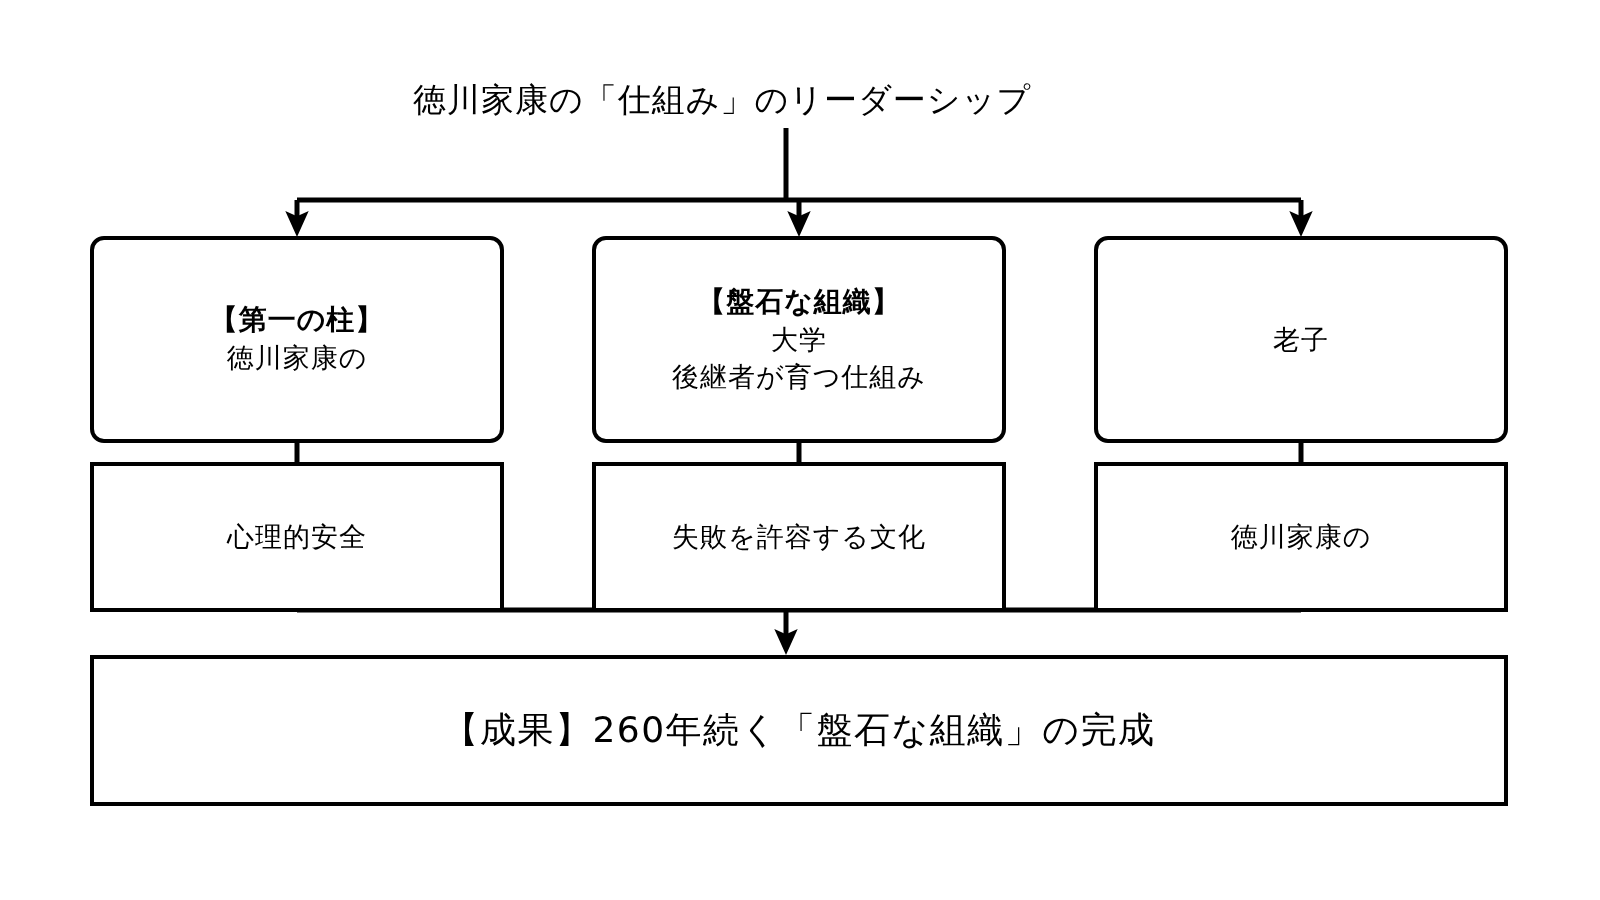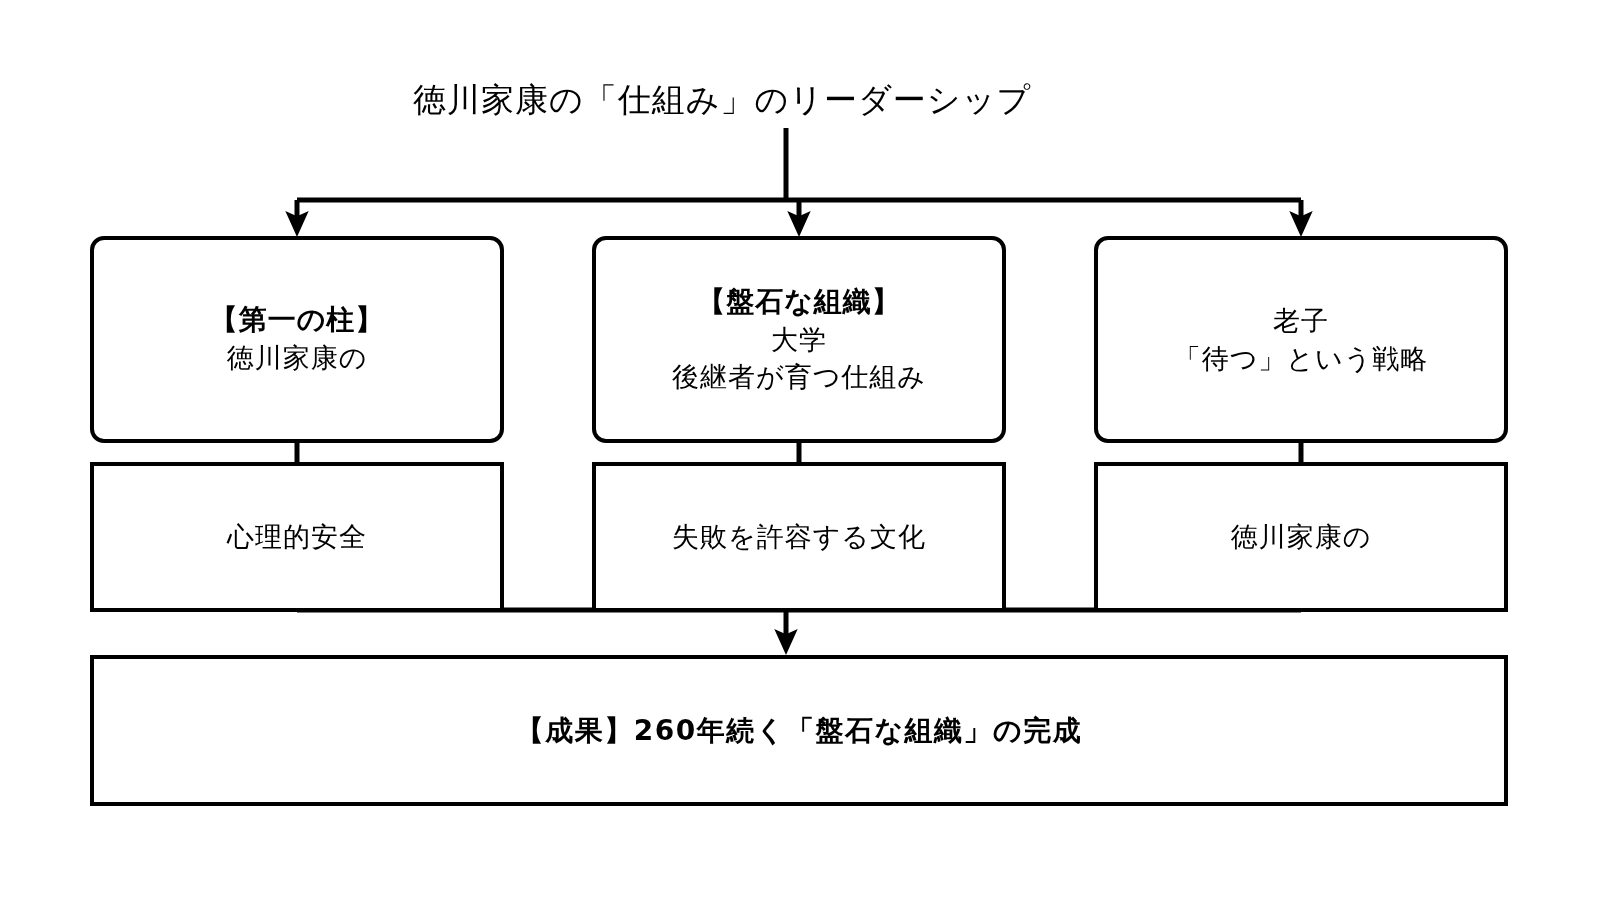--- a/index.html
+++ b/index.html
@@ -76,22 +76,22 @@
     letter-spacing: 1px;
     white-space: nowrap;
   }
   .result-box {
     left: 90px;
     top: 655px;
     width: 1418px;
     height: 151px;
   }
   .result-label {
-    font-size: 28px;
-    font-weight: bold;
+    font-size: 36px;
+    font-weight: normal;
     letter-spacing: 1.5px;
     white-space: nowrap;
   }
   .p1 { left: 90px; }
   .p2 { left: 592px; }
   .p3 { left: 1094px; }
   .row1 { top: 236px; }
   .row2 { top: 462px; }
 </style>
 </head>
@@ -161,21 +161,20 @@
   </div>
 
   <div class="box pillar-box p2 row1">
     <div class="pillar-head">【盤石な組織】</div>
     <div class="pillar-line">大学</div>
     <div class="pillar-line">後継者が育つ仕組み</div>
   </div>
 
   <div class="box pillar-box p3 row1">
     <div class="pillar-line">老子</div>
-    <div class="pillar-line">「待つ」という戦略</div>
   </div>
 
   <div class="box sub-box p1 row2">
     <div class="sub-label">心理的安全</div>
   </div>
 
   <div class="box sub-box p2 row2">
     <div class="sub-label">失敗を許容する文化</div>
   </div>
 

